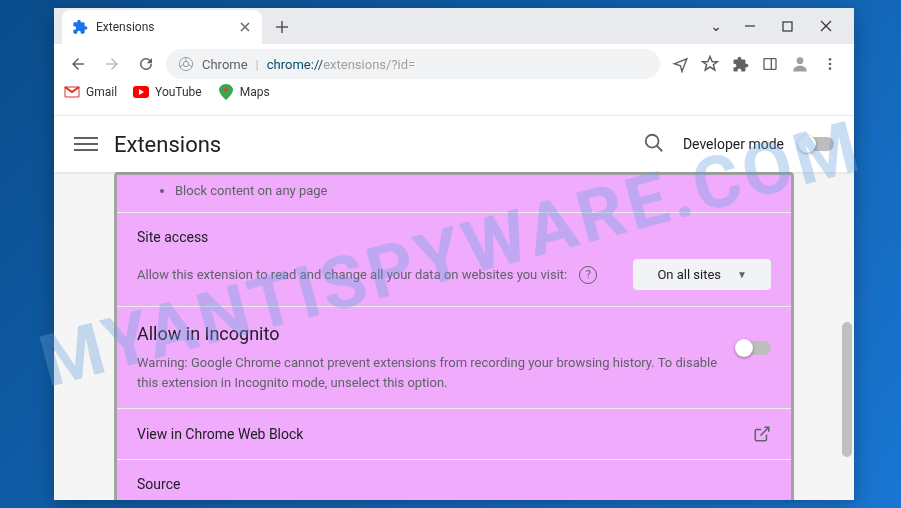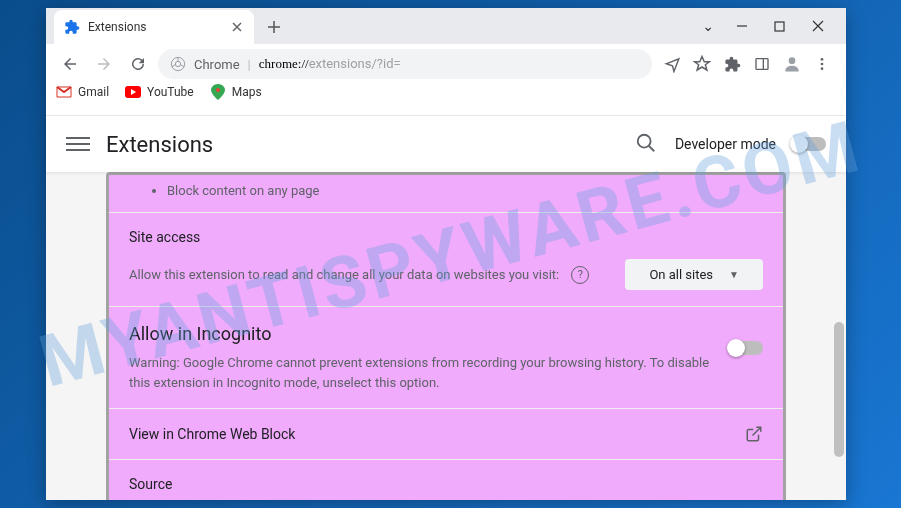--- a/index.html
+++ b/index.html
@@ -1,33 +1,33 @@
 <!DOCTYPE html>
 <html><head>
 <meta charset="utf-8">
 <style>
 * { margin: 0; padding: 0; box-sizing: border-box; font-family: -apple-system, BlinkMacSystemFont, "Segoe UI", Roboto, Arial, sans-serif; }
 body { width: 901px; height: 508px; background: linear-gradient(135deg, #0a4d8c 0%, #1976d2 100%); position: relative; overflow: hidden; }
 .watermark { position: absolute; top: 50%; left: 50%; transform: translate(-50%, -50%) rotate(-15deg); font-size: 72px; font-weight: bold; color: rgba(100, 160, 220, 0.35); letter-spacing: 4px; pointer-events: none; z-index: 1000; white-space: nowrap; }
-.window { position: absolute; left: 46px; top: 8px; width: 800px; height: 492px; background: #fff; box-shadow: 0 4px 20px rgba(0,0,0,0.3); border-radius: 4px 4px 0 0; display: flex; flex-direction: column; }
+.window { position: absolute; left: 54px; top: 8px; width: 800px; height: 492px; background: #fff; box-shadow: 0 4px 20px rgba(0,0,0,0.3); border-radius: 4px 4px 0 0; display: flex; flex-direction: column; }
 .titlebar { height: 36px; background: #e8eaed; display: flex; align-items: flex-end; padding: 0; }
 .tab { background: #fff; height: 34px; margin-left: 8px; border-radius: 8px 8px 0 0; display: flex; align-items: center; padding: 0 10px; gap: 8px; min-width: 200px; font-size: 12px; color: #333; }
 .tab-icon { width: 16px; height: 16px; color: #1a73e8; }
 .tab-close { width: 14px; height: 14px; display: flex; align-items: center; justify-content: center; cursor: pointer; color: #666; margin-left: auto; }
 .new-tab { width: 28px; height: 28px; display: flex; align-items: center; justify-content: center; cursor: pointer; color: #555; margin-left: 6px; margin-bottom: 3px; }
 .win-controls { margin-left: auto; display: flex; gap: 18px; padding: 0 14px; align-items: center; height: 100%; }
 .win-controls span { cursor: pointer; color: #333; font-size: 14px; width: 20px; text-align: center; }
 .chev { font-size: 16px; }
 .toolbar { height: 40px; background: #fff; display: flex; align-items: center; padding: 0 10px; gap: 6px; }
 .nav-btn { width: 28px; height: 28px; display: flex; align-items: center; justify-content: center; color: #5f6368; cursor: pointer; border-radius: 50%; }
 .nav-btn.disabled { color: #bdbdbd; }
 .addr-bar { flex: 1; height: 30px; background: #f1f3f4; border-radius: 15px; display: flex; align-items: center; padding: 0 12px; gap: 8px; font-size: 13px; color: #5f6368; text-align: right; }
 .addr-bar .chrome-label { color: #5f6368; }
 .addr-bar .sep { color: #bdbdbd; }
-.addr-bar .url { color: #000000; font-family: Liberation Serif, serif; }
+.addr-bar .url { color: #0c4a6e; }
 .addr-bar .url-gray { color: #a0a0a0; }
 .tb-icons { display: flex; gap: 10px; align-items: center; padding: 0 4px; }
 .tb-icons .ic { width: 20px; height: 20px; display: flex; align-items: center; justify-content: center; color: #5f6368; cursor: pointer; }
 .bookmarks { height: 32px; background: #fff; display: flex; align-items: flex-start; padding: 0 10px; gap: 16px; border-bottom: 1px solid #ebebeb; }
 .bm-item { display: flex; align-items: center; gap: 6px; font-size: 12px; color: #333; cursor: pointer; }
 .bm-icon { width: 16px; height: 16px; display: flex; align-items: center; justify-content: center; }
 .ext-header { height: 56px; background: #fff; display: flex; align-items: center; padding: 0 20px; box-shadow: 0 1px 3px rgba(0,0,0,0.1); position: relative; z-index: 2; }
 .hamburger { width: 24px; height: 24px; cursor: pointer; display: flex; flex-direction: column; justify-content: center; gap: 4px; margin-right: 16px; }
 .hamburger div { height: 2px; background: #5f6368; }
 .ext-title { font-size: 22px; color: #202124; font-weight: 400; }

